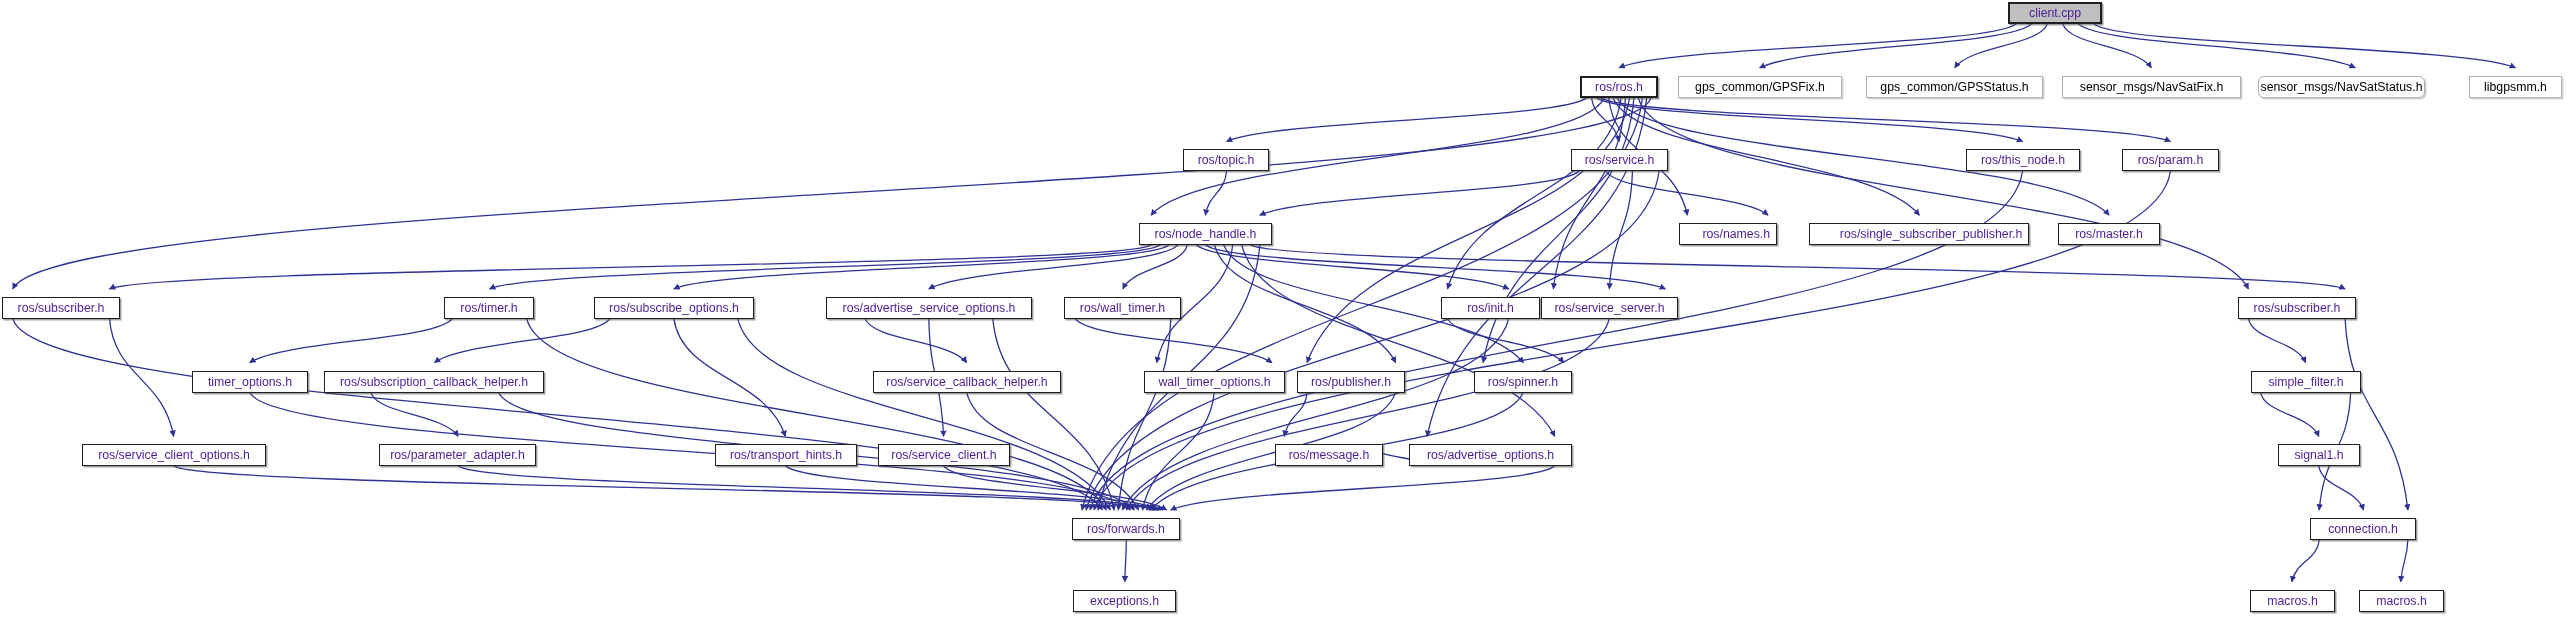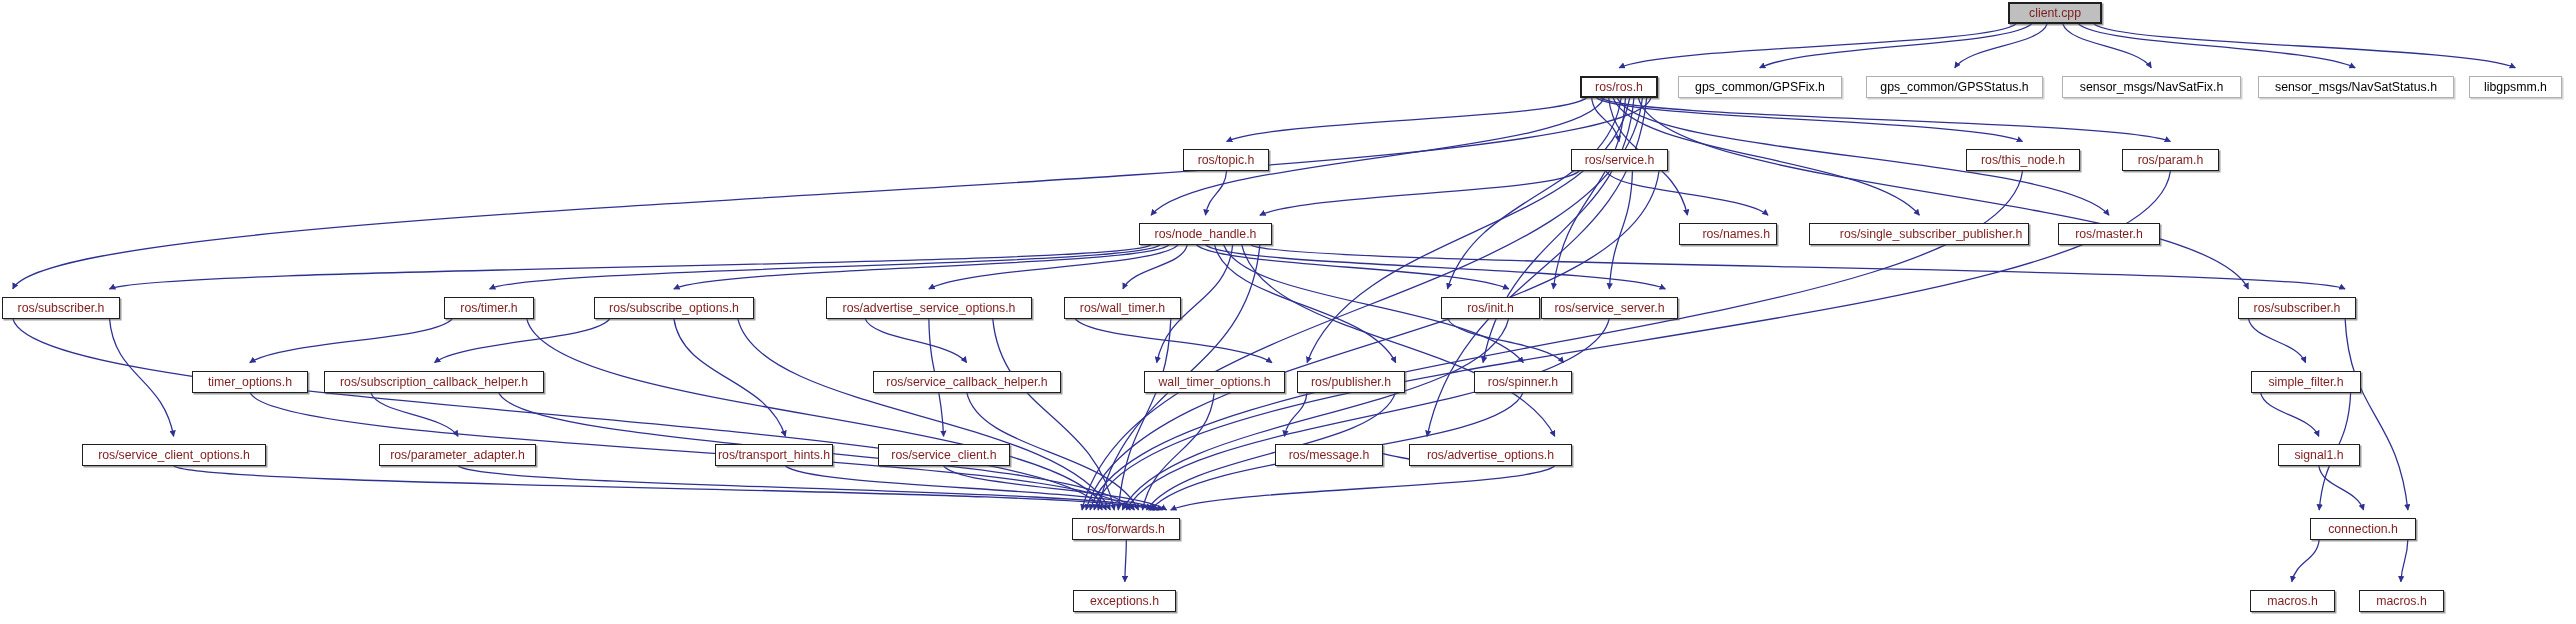--- a/index.html
+++ b/index.html
@@ -11,21 +11,21 @@
     background:#ffffff;
     font-family:"Liberation Sans", sans-serif;
     overflow:hidden;
   }
   #edges{position:absolute;left:0;top:0;width:2576px;height:624px;}
   .node{
     position:absolute;
     box-sizing:border-box;
     border:1px solid #1f1f1f;
     background:#ffffff;
-    color:#7f1d1d;
+    color:#4c1d95;
     font-size:12.3px;
     line-height:1;
     height:21.6px;
     display:flex;
     align-items:center;
     justify-content:center;
     white-space:nowrap;
     padding:0 5.9px;
     box-shadow:1.5px 1.5px 0 0 rgba(80,80,80,0.55);
     z-index:5;
@@ -141,21 +141,21 @@
       </div>
       <div class="node faded" style="left: 1678px; top: 76px; width: 164px;">
         <span>gps_common/GPSFix.h</span>
       </div>
       <div class="node faded" style="left: 1866px; top: 76px; width: 177px;">
         <span>gps_common/GPSStatus.h</span>
       </div>
       <div class="node faded" style="left: 2062px; top: 76px; width: 179px;">
         <span>sensor_msgs/NavSatFix.h</span>
       </div>
-      <div class="node faded" style="left: 2258px; top: 76px; width: 196px;">
+      <div class="node faded" style="left: 2258px; top: 76px; width: 167px; border-radius: 6px;">
         <span>sensor_msgs/NavSatStatus.h</span>
       </div>
       <div class="node faded" style="left: 2469px; top: 76px; width: 93px;">
         <span>libgpsmm.h</span>
       </div>
       <div class="node" style="left: 1183px; top: 149px; width: 86px;">
         <span>ros/topic.h</span>
       </div>
       <div class="node" style="left: 1571px; top: 149px; width: 97px;">
         <span>ros/service.h</span>
@@ -222,21 +222,21 @@
       </div>
       <div class="node" style="left: 2251px; top: 371px; width: 110px;">
         <span>simple_filter.h</span>
       </div>
       <div class="node" style="left: 82px; top: 444px; width: 184px;">
         <span>ros/service_client_options.h</span>
       </div>
       <div class="node" style="left: 379px; top: 444px; width: 157px;">
         <span>ros/parameter_adapter.h</span>
       </div>
-      <div class="node" style="left: 715px; top: 444px; width: 118px;">
+      <div class="node" style="left: 715px; top: 444px; width: 142px;">
         <span>ros/transport_hints.h</span>
       </div>
       <div class="node" style="left: 878px; top: 444px; width: 132px;">
         <span>ros/service_client.h</span>
       </div>
       <div class="node" style="left: 1275px; top: 444px; width: 108px;">
         <span>ros/message.h</span>
       </div>
       <div class="node" style="left: 1409px; top: 444px; width: 163px;">
         <span>ros/advertise_options.h</span>

